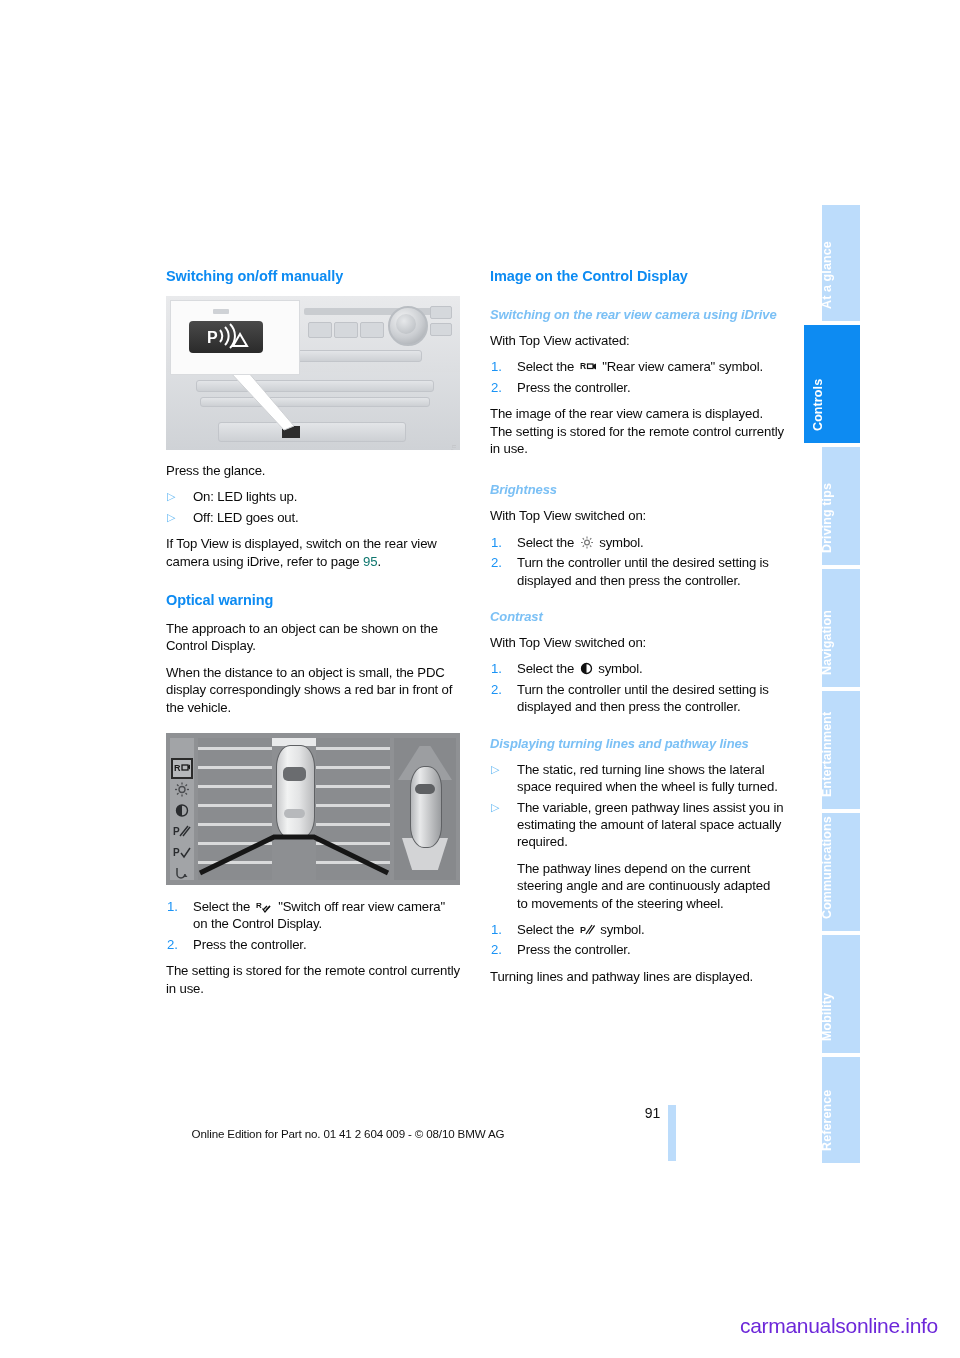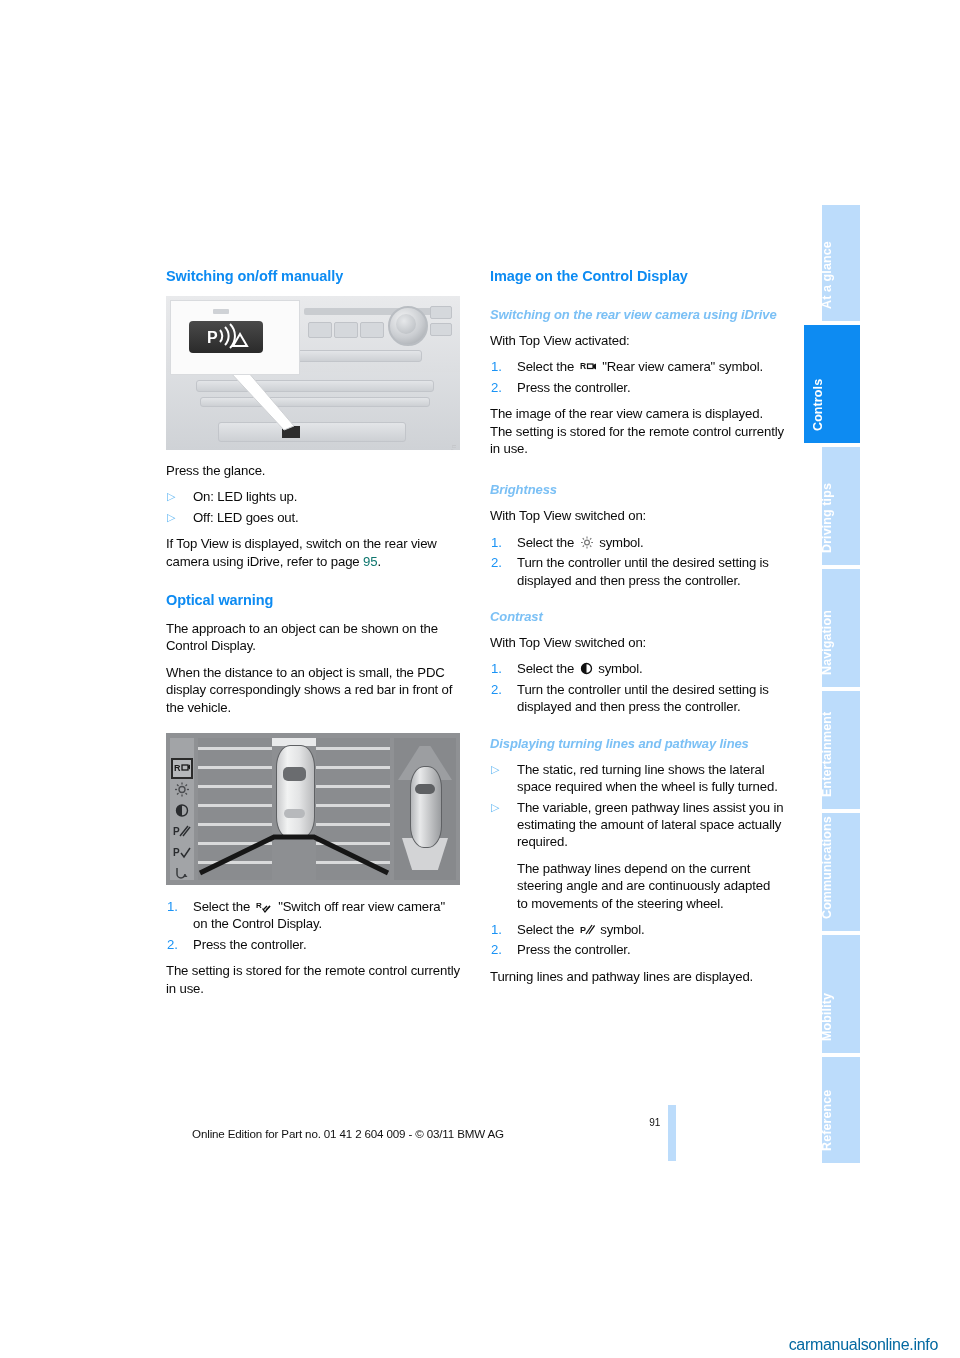--- a/index.html
+++ b/index.html
@@ -272,43 +272,42 @@
   }
 
   
   #footer-area {
     position:absolute;
     left:0; top:1105px; width:960px; height:70px;
   }
   #page-number {
     position:absolute;
     right:300px; top:0px;
-    font-size:10px; color:#111;
+    font-size:14px; color:#111;
     letter-spacing:-.2px;
-    margin-top:12px;
   }
   #edition-line {
     position:absolute;
     left:0; right:0; top:22px;
     text-align:center;
     font-size:11.6px;
     color:#111;
     letter-spacing:-.15px;
     padding-right:264px;
   }
   #footer-marker {
     position:absolute;
     left:668px; top:0px; width:8px; height:56px;
     background:#bcdcfb;
   }
   #watermark {
     position:absolute;
-    right:22px; bottom:4px;
-    font-size:16px;
-    color:#0369a1;
+    right:22px; bottom:20px;
+    font-size:21px;
+    color:#6d28d9;
     letter-spacing:-.3px;
   }
 </style>
 </head>
 <body>
 
 <div id="page">
 
   <div id="side-nav">
 
@@ -609,19 +608,19 @@
         <span class="marker">2.</span>
         <span>Press the controller.</span>
       </li>
     </ol>
 
     <p class="body">Turning lines and pathway lines are displayed.</p>
   </div>
 
   <div id="footer-area">
     <div id="page-number">91</div>
-    <div id="edition-line">Online Edition for Part no. 01 41 2 604 009 - © 03/11 BMW AG</div>
+    <div id="edition-line">Online Edition for Part no. 01 41 2 604 009 - © 08/10 BMW AG</div>
     <div id="footer-marker"></div>
   </div>
 
   <div id="watermark">carmanualsonline.info</div>
 
 </div>
 
 </body></html>

